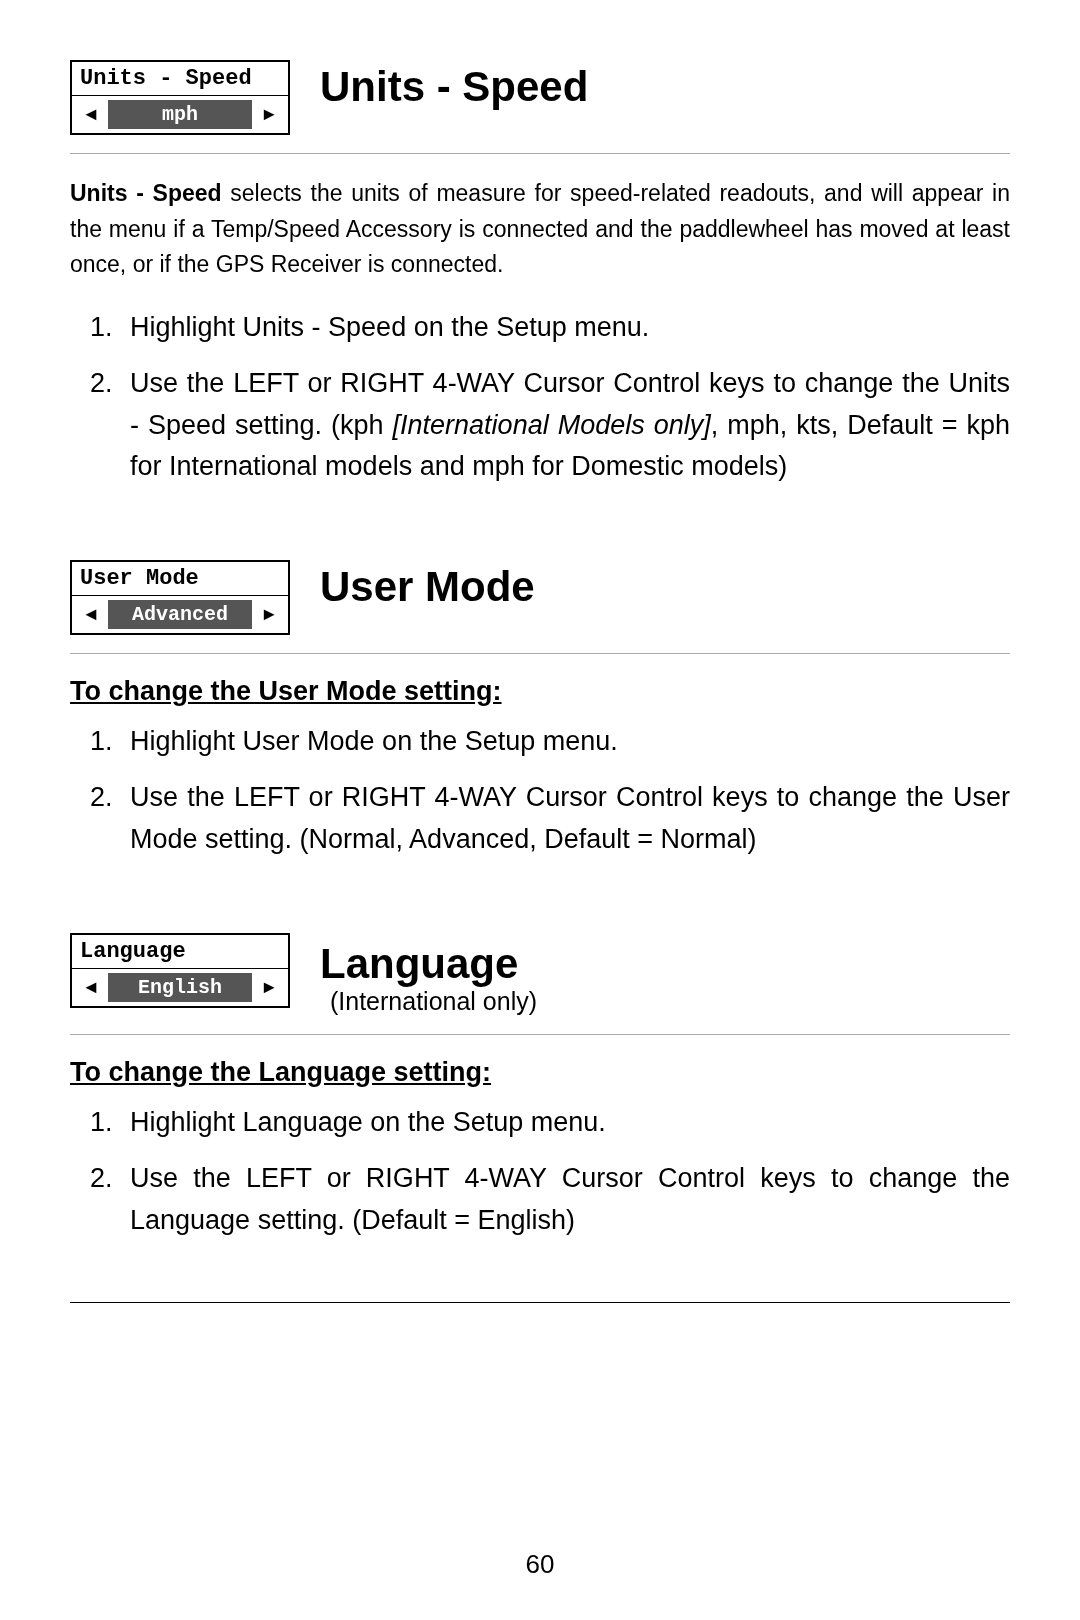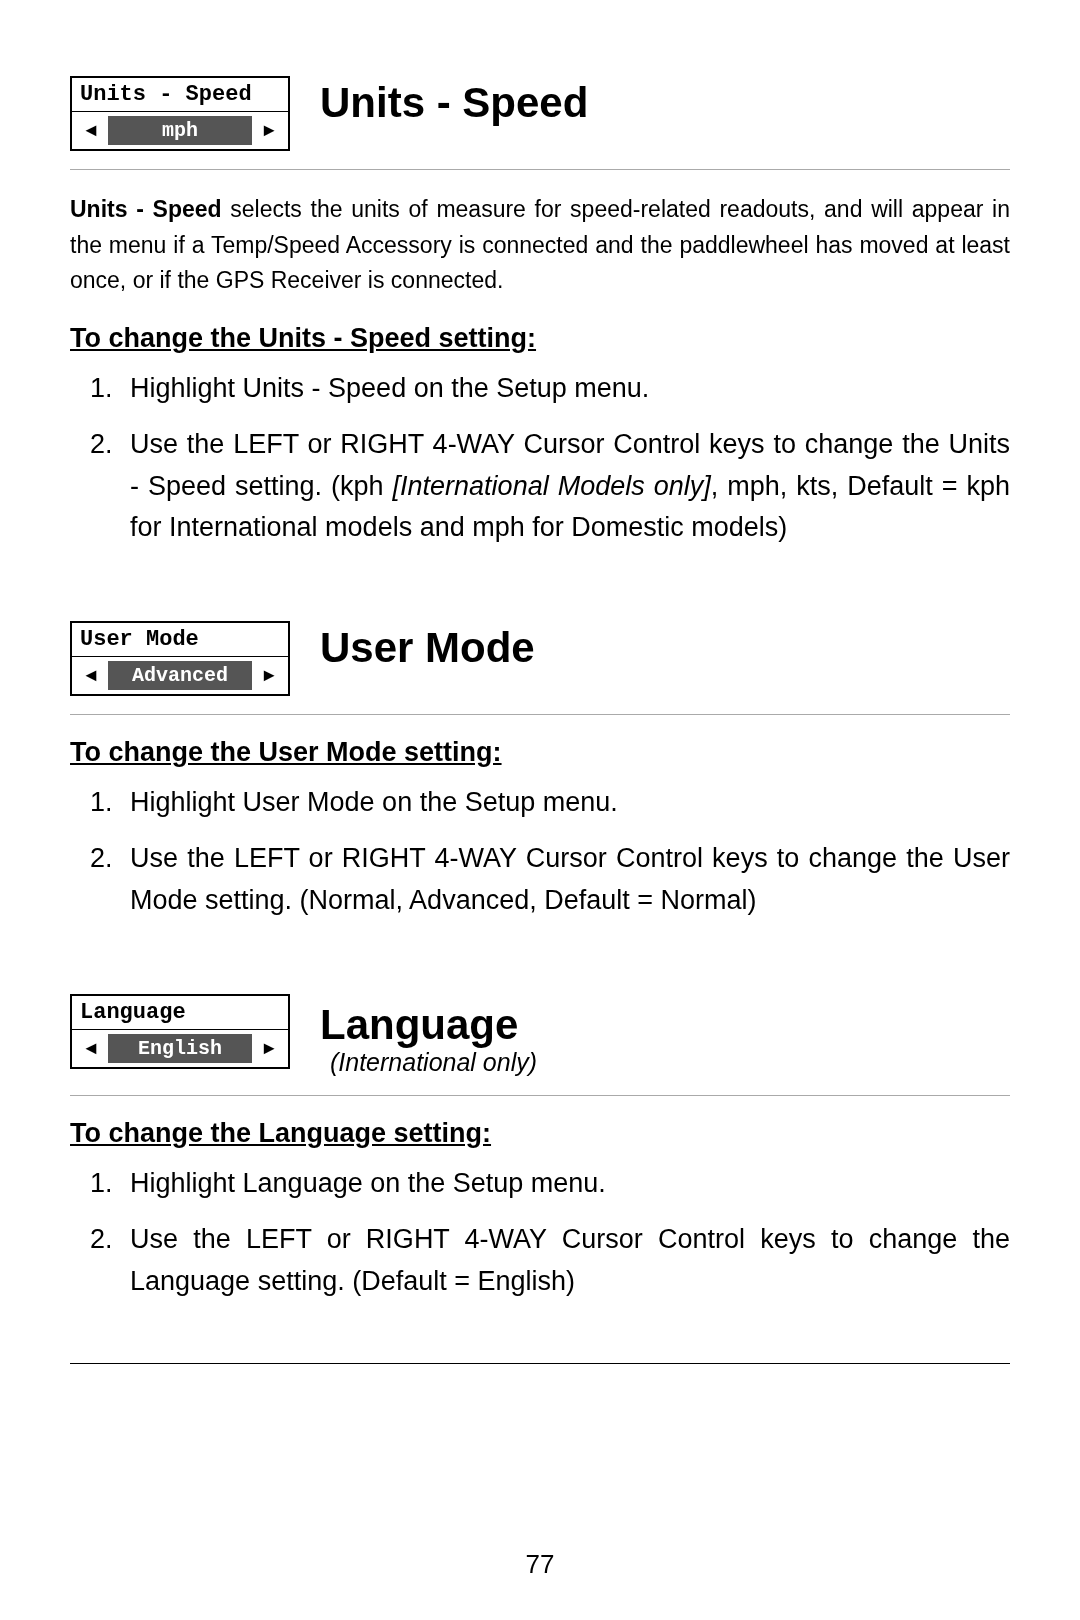--- a/index.html
+++ b/index.html
@@ -137,49 +137,47 @@
       font-size: 26px;
     }
 
     .top-divider {
       border: none;
       border-top: 1px solid #000;
       margin-bottom: 0;
     }
 
     .lang-inline {
-      font-style: italic;
       font-size: 25px;
       margin-left: 10px;
       display: inline-block;
       vertical-align: middle;
     }
   </style>
 </head>
 <body>
 
 <div class="page">
 
-  <div class="section-gap" style="margin-top:16px;">
+  <div class="section-gap" style="margin-top:0;">
     <div class="section-header">
       <div class="widget-box">
         <div class="widget-title">Units - Speed</div>
         <div class="widget-control">
           <span class="widget-arrow">◄</span>
           <span class="widget-value">mph</span>
           <span class="widget-arrow">►</span>
         </div>
       </div>
       <div class="section-title">Units - Speed</div>
     </div>
     <hr class="section-divider">
     <div class="section-body">
       <strong>Units - Speed</strong><span> selects the units of measure for speed-related readouts, and will appear in the menu if a Temp/Speed Accessory is connected and the paddlewheel has moved at least once, or if the GPS Receiver is connected.</span>
     </div>
-    <div class="subsection-title">To change the Units - Speed setting:</div>
     <ol class="numbered-list">
       <li>
         <span class="num">1.</span>
         <span>Highlight Units - Speed on the Setup menu.</span>
       </li>
       <li>
         <span class="num">2.</span>
         <span>Use the LEFT or RIGHT 4-WAY Cursor Control keys to change the Units - Speed setting. (kph <em>[International Models only]</em>, mph, kts, Default = kph for International models and mph for Domestic models)</span>
       </li>
     </ol>
@@ -234,15 +232,15 @@
         <span>Highlight Language on the Setup menu.</span>
       </li>
       <li>
         <span class="num">2.</span>
         <span>Use the LEFT or RIGHT 4-WAY Cursor Control keys to change the Language setting. (Default = English)</span>
       </li>
     </ol>
   </div>
 
   <hr class="top-divider" style="margin-top: 60px;">
-  <div class="page-number">77</div>
+  <div class="page-number">60</div>
 
 </div>
 
 </body></html>

